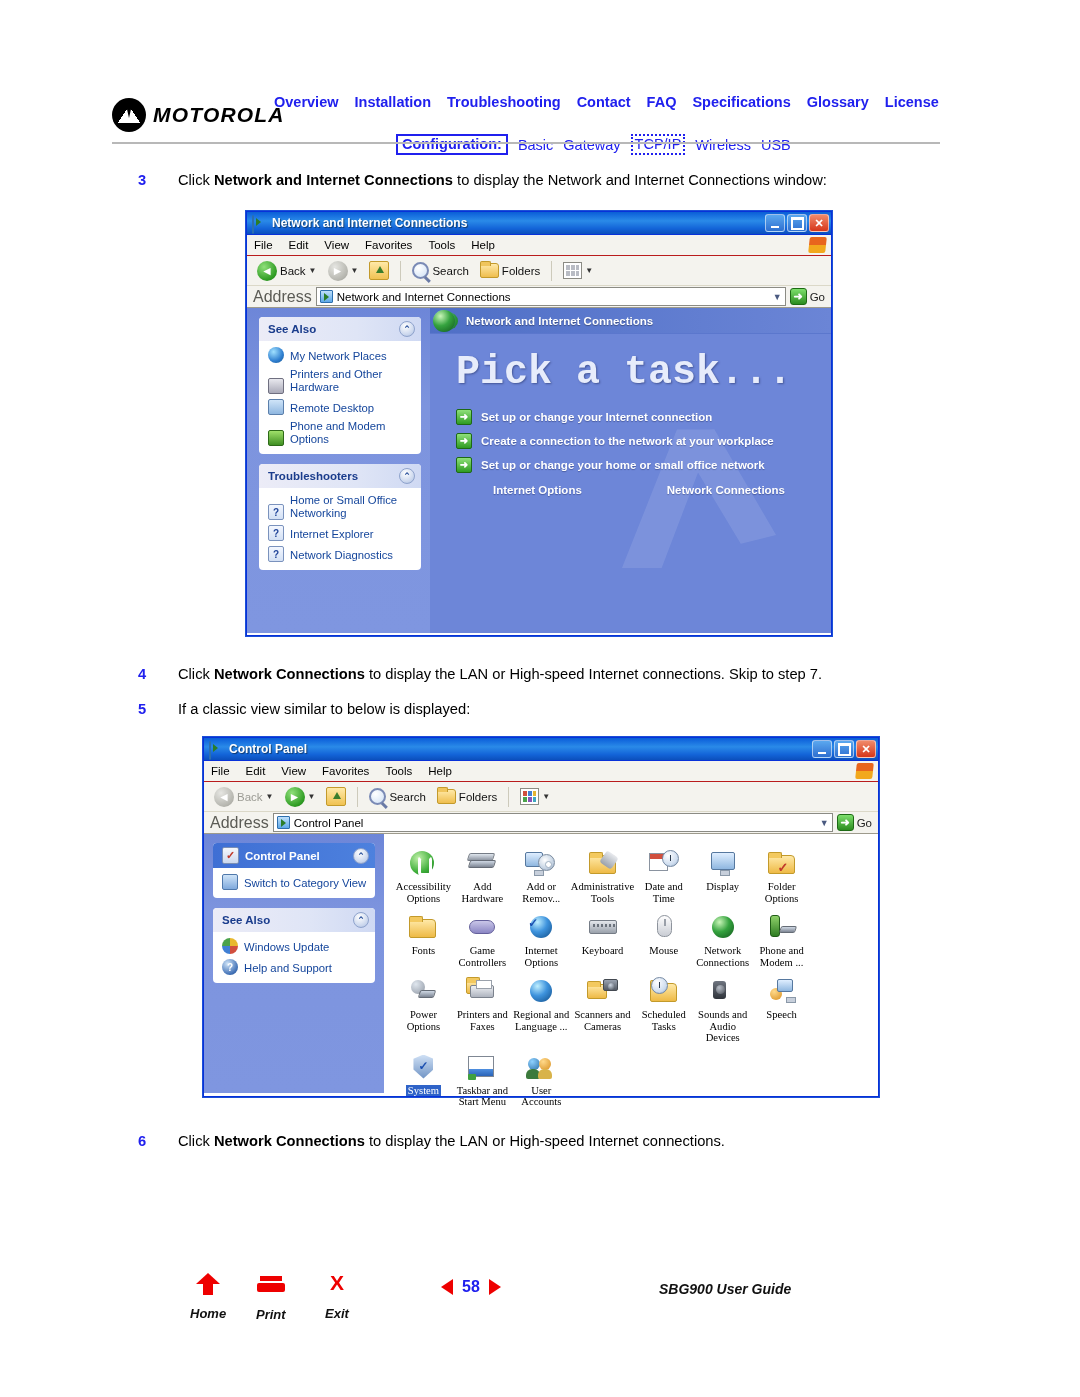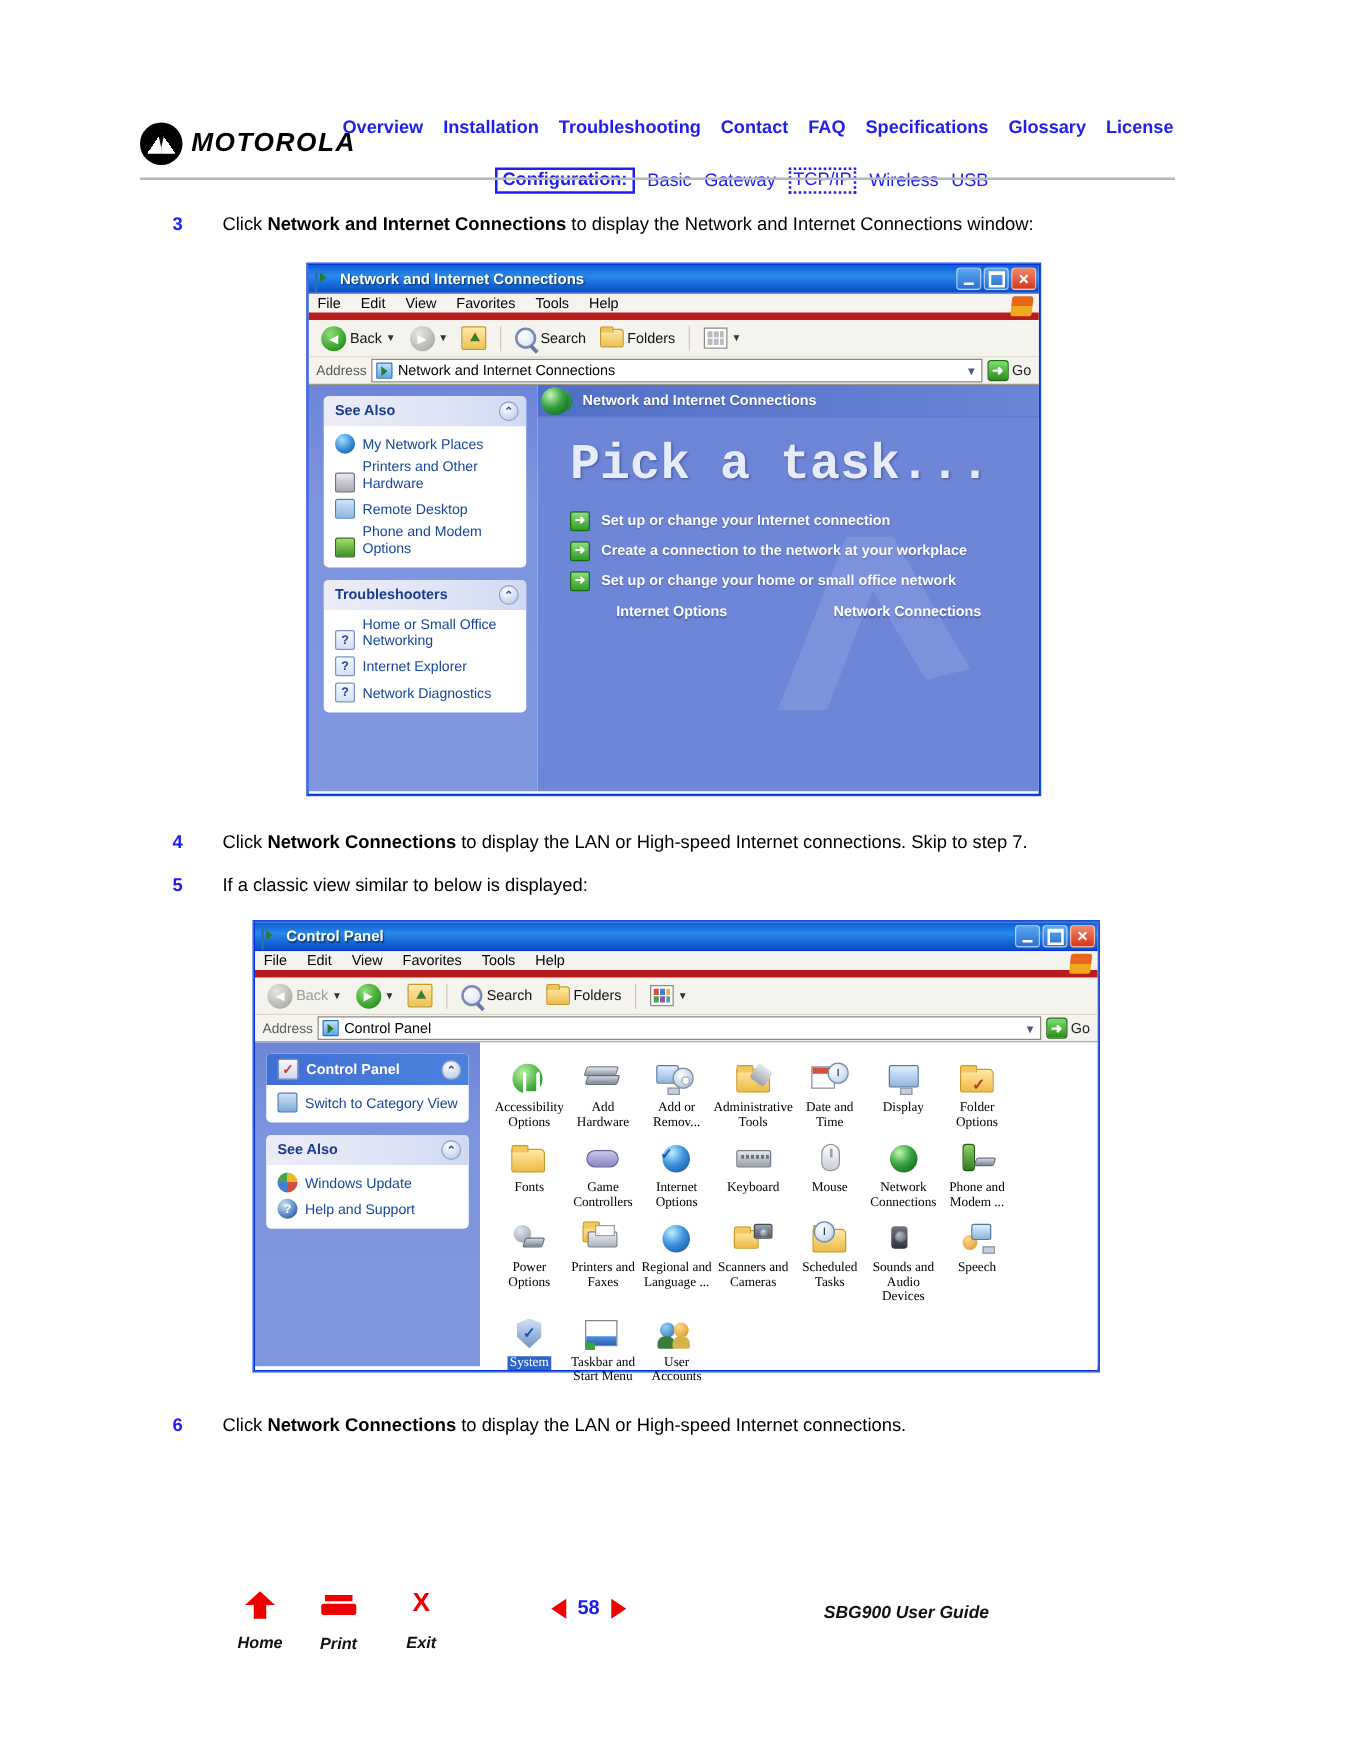--- a/index.html
+++ b/index.html
@@ -113,21 +113,21 @@
     font-size:11px;color:#fff;font-weight:bold;
   }
   .xp-btn.min { background: linear-gradient(to bottom,#5ba8ef,#2e6fd0); }
   .xp-btn.max { background: linear-gradient(to bottom,#5ba8ef,#2e6fd0); }
   .xp-btn.close { background: linear-gradient(to bottom,#f08a6a,#d6361a); }
   .xp-btn.min::after{ content:""; width:8px;height:2px;background:#fff;margin-top:7px;}
   .xp-btn.max::after{ content:""; width:9px;height:8px;border:2px solid #fff;border-top-width:3px;}
 
   .xp-menubar {
     height: 21px; background:#f4f3ee;
-    border-bottom:6px solid #b91c1c;
+    border-bottom:1px solid #b91c1c;
     display:flex; align-items:center; padding-left:7px; gap:16px;
     position:relative;
   }
   .xp-menubar .mi { font-size:11.5px; color:#000; cursor:pointer; }
   .xp-flag {
     position:absolute; right:5px; top:2px; width:17px;height:16px;
     background: linear-gradient(to bottom,#e8651d 0 50%, #f2a81d 50% 100%);
     transform: skewX(-6deg);
     border-radius:2px;
   }
@@ -176,21 +176,21 @@
   }
   .tb-views i{ background:#b9bcc4; display:block; }
   .tb-views.colored i:nth-child(1){background:#d14f3e;} .tb-views.colored i:nth-child(2){background:#3f7fd4;}
   .tb-views.colored i:nth-child(3){background:#e2b534;} .tb-views.colored i:nth-child(4){background:#4aa24a;}
   .tb-views.colored i:nth-child(5){background:#8a52b5;} .tb-views.colored i:nth-child(6){background:#3fa6c0;}
 
   .xp-addressbar {
     height: 22px; background:#f4f3ee; border-bottom:1px solid #9d9a8c;
     display:flex; align-items:center; gap:4px; padding: 0 3px 0 6px;
   }
-  .addr-label { font-size:11px;color:#5b5b55; }
+  .addr-label { font-size:16px;color:#5b5b55; }
   .addr-field {
     flex:1; height:19px; background:#fff; border:1px solid #8b8b84;
     display:flex;align-items:center;gap:4px;padding-left:3px; font-size:11.5px;color:#000;
   }
   .addr-icon{ width:13px;height:13px;flex:none;position:relative;
     background: linear-gradient(to bottom,#bfe0fb,#5ea8e8); border:1px solid #2d6fae;border-radius:1px;}
   .addr-icon::after{content:"";position:absolute;left:3px;top:2px;width:0;height:0;border-left:5px solid #2a7d28;border-top:4px solid transparent;border-bottom:4px solid transparent;}
   .addr-drop { margin-left:auto; width:15px;height:17px;display:flex;align-items:center;justify-content:center;color:#4a5a80;font-size:9px;}
   .addr-go { display:flex;align-items:center;gap:3px;font-size:11.5px;color:#222;padding-right:3px;}
   .go-ic{ width:17px;height:17px;border-radius:3px;background:linear-gradient(to bottom,#7ee06c,#2b8c1f);border:1px solid #1d6a14;

